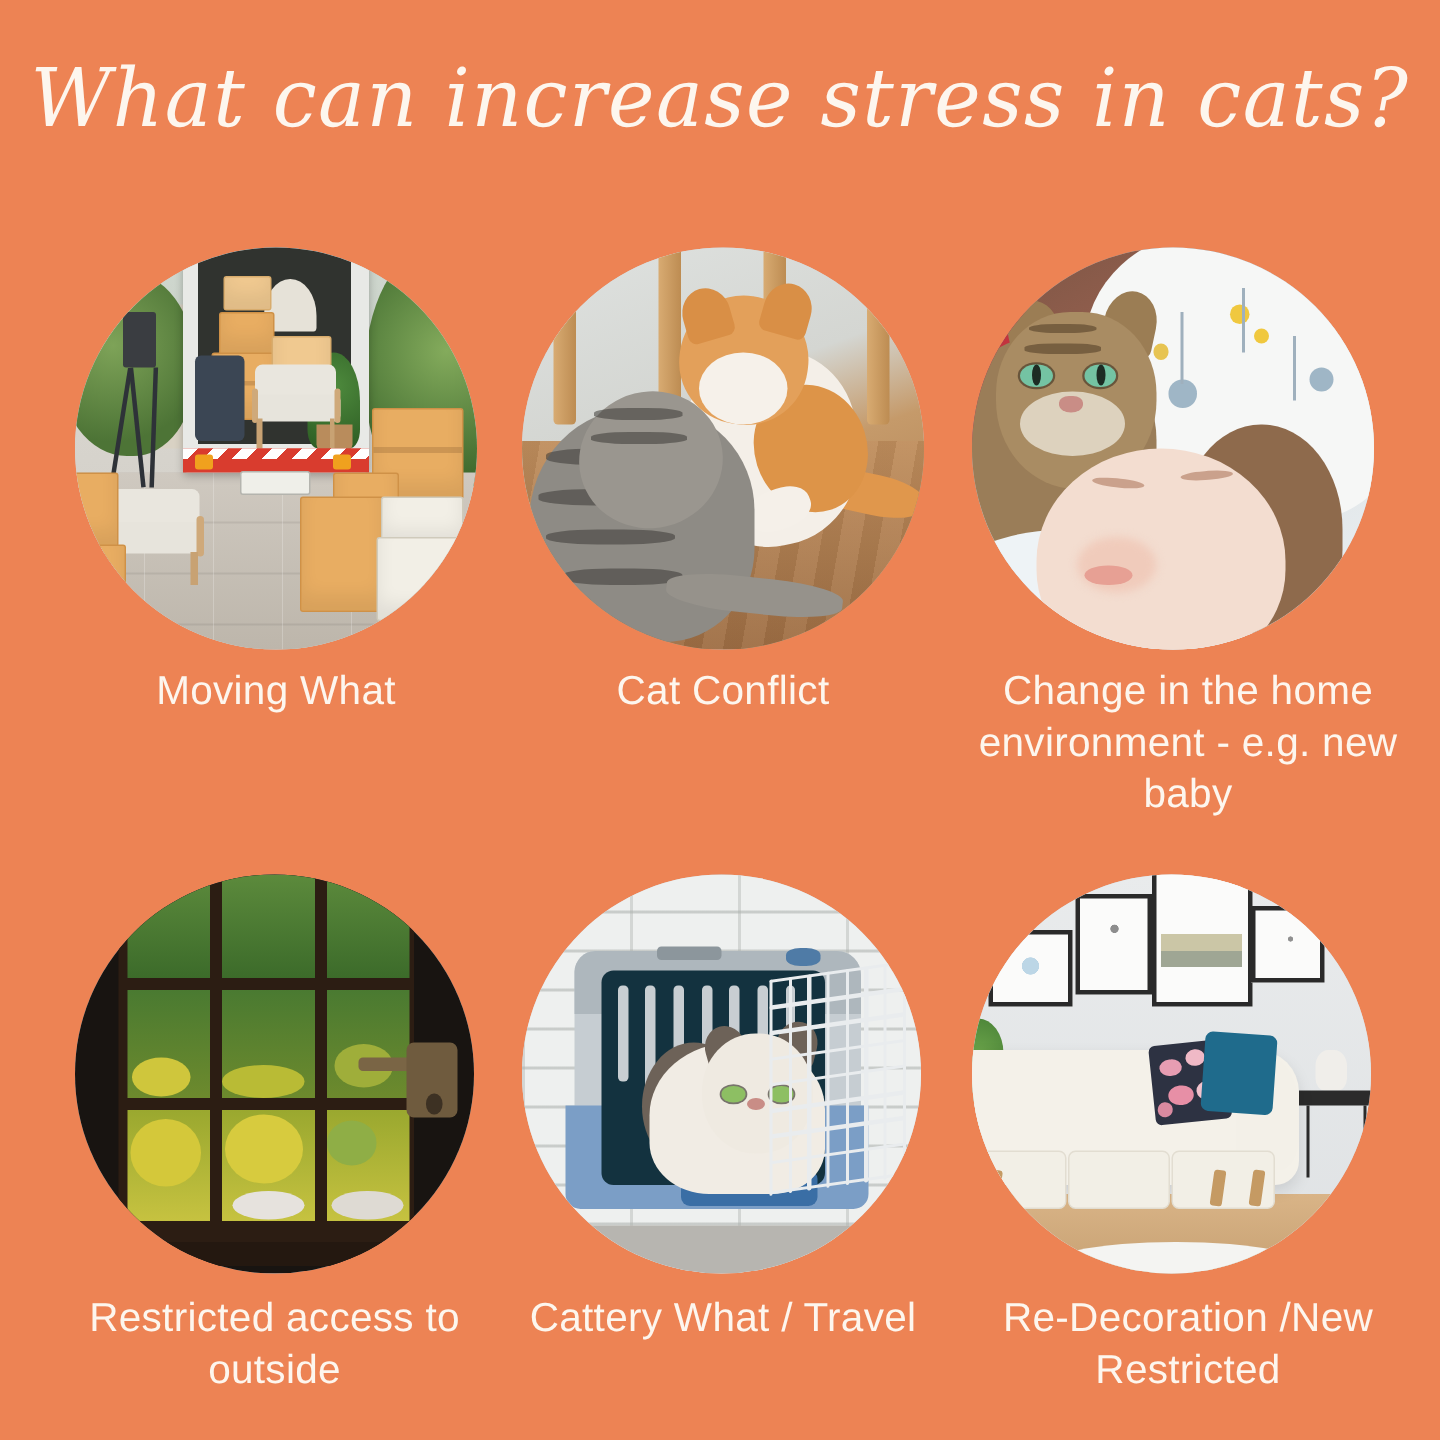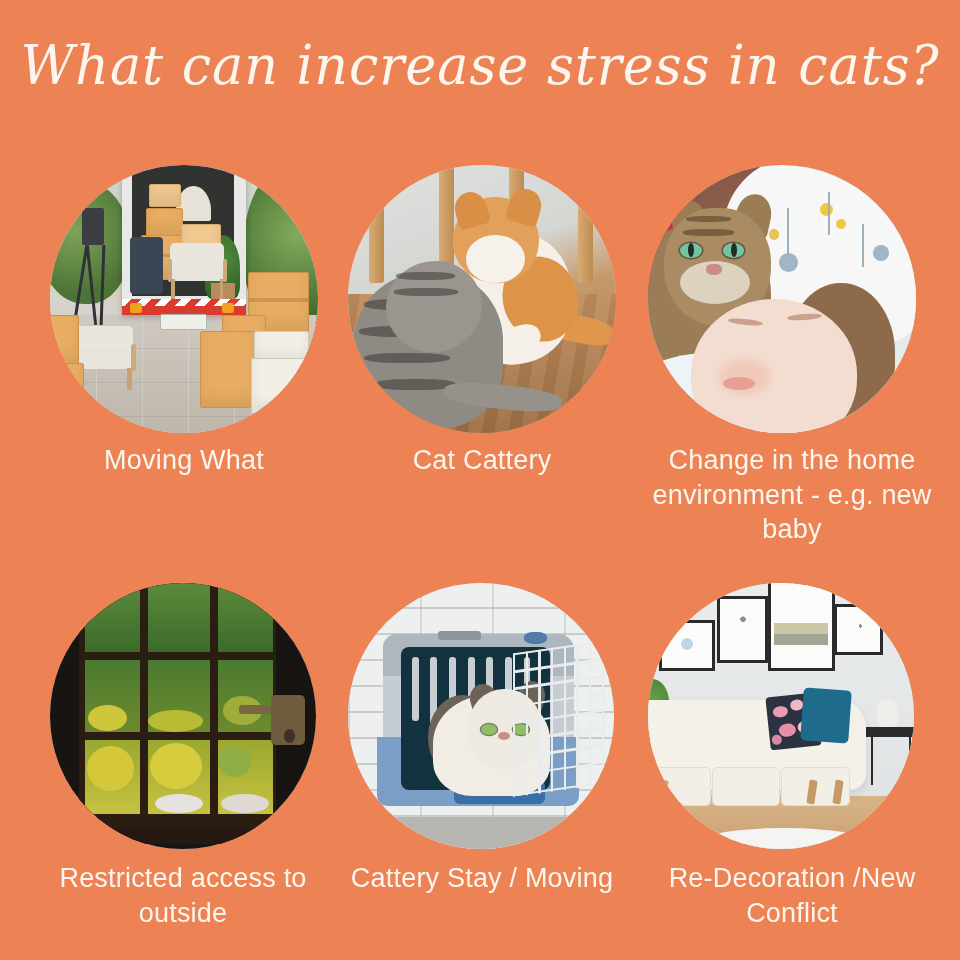--- a/index.html
+++ b/index.html
@@ -263,21 +263,21 @@
         <div class="cc-tstripe" style="left:6%;top:50%;width:30%;height:4%"></div>
         <div class="cc-tstripe" style="left:4%;top:60%;width:34%;height:4%"></div>
         <div class="cc-tstripe" style="left:6%;top:70%;width:32%;height:4%"></div>
         <div class="cc-tstripe" style="left:10%;top:80%;width:30%;height:4%"></div>
         <div class="cc-thead"></div>
         <div class="cc-tstripe" style="left:18%;top:40%;width:22%;height:3%"></div>
         <div class="cc-tstripe" style="left:17%;top:46%;width:24%;height:3%"></div>
         <div class="cc-ttail"></div>
       </div>
     </div>
-    <div class="caption" style="left: 322px; top: 443px; width: 320px; color: rgb(253, 246, 238);">Cat Cattery</div>
+    <div class="caption" style="left: 322px; top: 443px; width: 320px; color: rgb(253, 246, 238);">Cat Conflict</div>
   </div>
 
   <div class="cell">
     <div class="circle" style="left:648px;top:165px;width:268px;height:268px;">
       <div class="sc">
         <div class="cb-bg"></div>
         <div class="cb-red"></div>
         <div class="cb-duvet"></div>
         <div class="cb-fl" style="left:64%;top:14%;width:5%;height:5%;background:#f0c83f;"></div>
         <div class="cb-fl" style="left:70%;top:20%;width:4%;height:4%;background:#f0c83f;"></div>
@@ -390,21 +390,21 @@
             <i class="h" style="top:24%"></i>
           <i class="h" style="top:36%"></i>
             <i class="h" style="top:48%"></i>
             <i class="h" style="top:60%"></i>
           <i class="h" style="top:72%"></i>
             <i class="h" style="top:84%"></i>
             <i class="h" style="top:98%"></i>
         </div>
       </div>
     </div>
-    <div class="caption" style="left: 330px; top: 861px; width: 304px; color: rgb(253, 246, 238);">Cattery Stay / Moving</div>
+    <div class="caption" style="left: 330px; top: 861px; width: 304px; color: rgb(253, 246, 238);">Cattery What / Travel</div>
   </div>
 
   <div class="cell">
     <div class="circle" style="left:648px;top:583px;width:266px;height:266px;">
       <div class="sc">
         <div class="lr-wall"></div>
         <div class="lr-floor"></div>
         <div class="lr-rug"></div>
         <div class="lr-frame" style="left:4%;top:14%;width:19%;height:17%;">
           <i class="lr-art" style="background:radial-gradient(circle at 50% 45%,#bcd6e6 0 18%,transparent 19%);"></i>
@@ -444,16 +444,16 @@
           <i class="lr-petal" style="left:20%;top:52%;width:34%;height:26%;background:#e78fa6;"></i>
           <i class="lr-petal" style="left:58%;top:50%;width:28%;height:24%;background:#f2c2cd;"></i>
           <i class="lr-petal" style="left:4%;top:72%;width:20%;height:18%;background:#d98aa0;"></i>
         </div>
         <div class="lr-cushT"></div>
         <div class="lr-leg" style="left:4%;top:74%"></div>
         <div class="lr-leg" style="left:60%;top:74%"></div>
         <div class="lr-leg" style="left:70%;top:74%"></div>
       </div>
     </div>
-    <div class="caption" style="left: 650px; top: 861px; width: 284px; color: rgb(253, 246, 238);">Re-Decoration /New Conflict</div>
+    <div class="caption" style="left: 650px; top: 861px; width: 284px; color: rgb(253, 246, 238);">Re-Decoration /New Restricted</div>
   </div>
 
 </div>
 
 </body></html>

